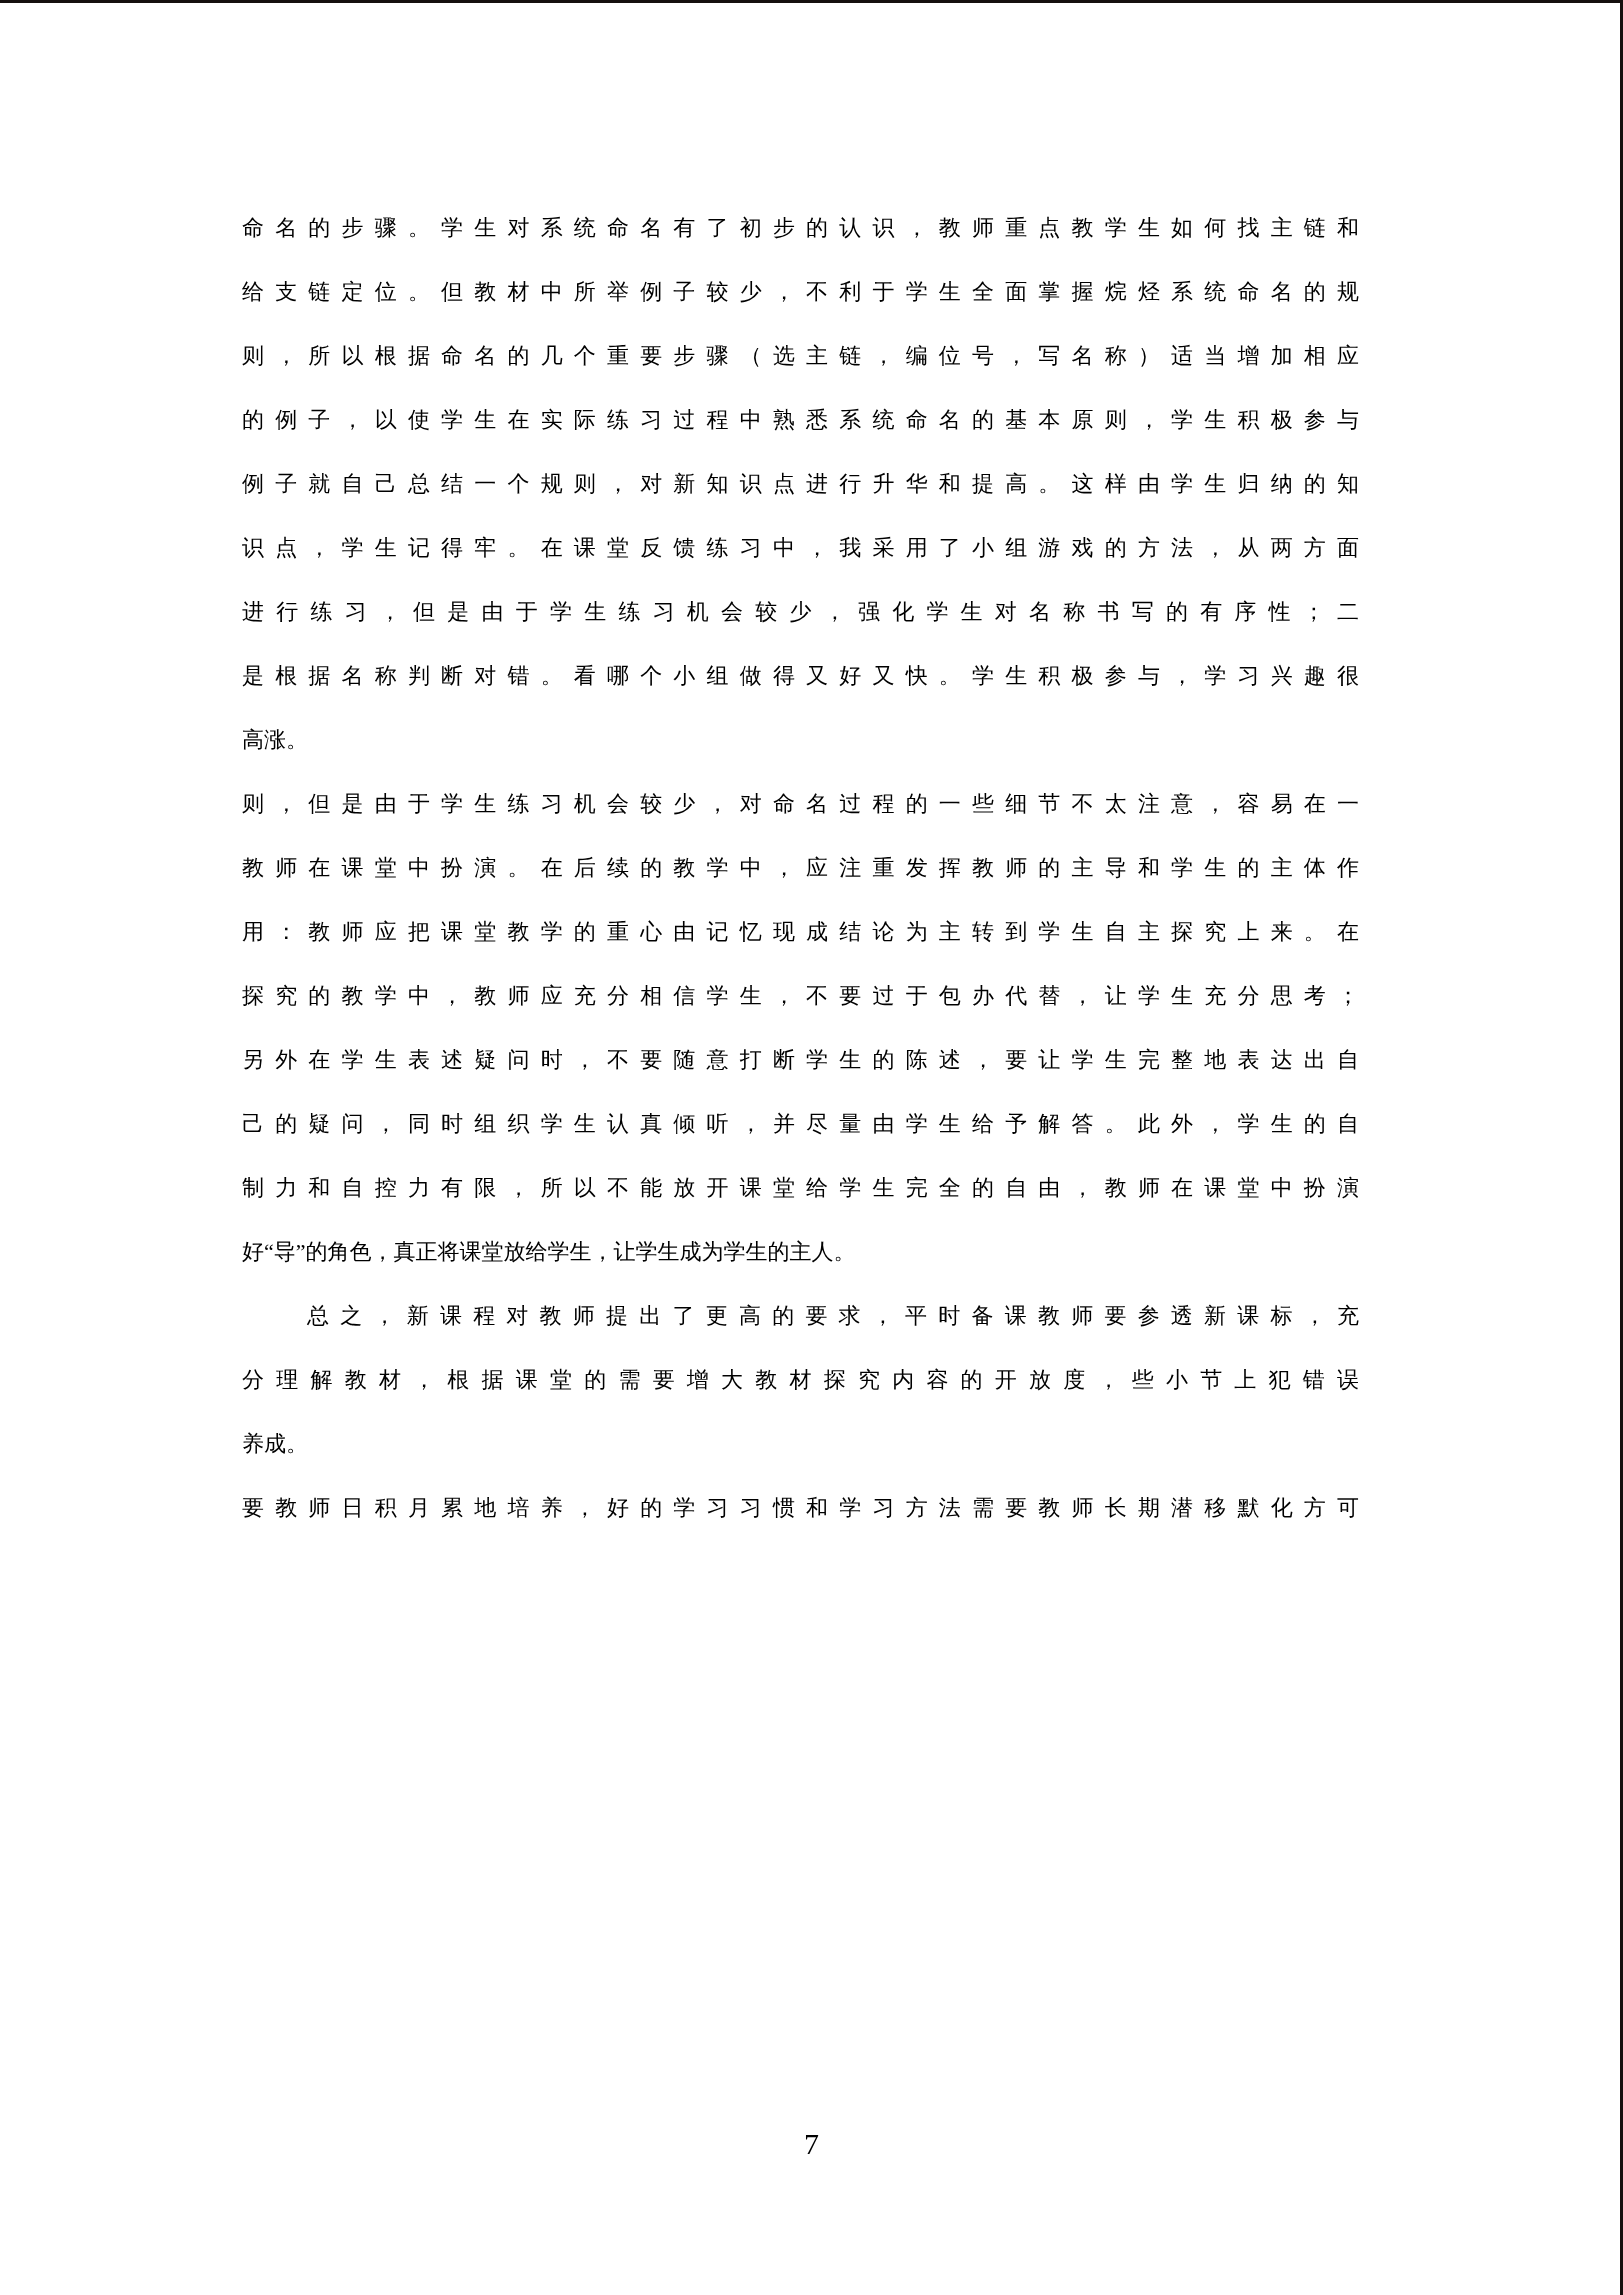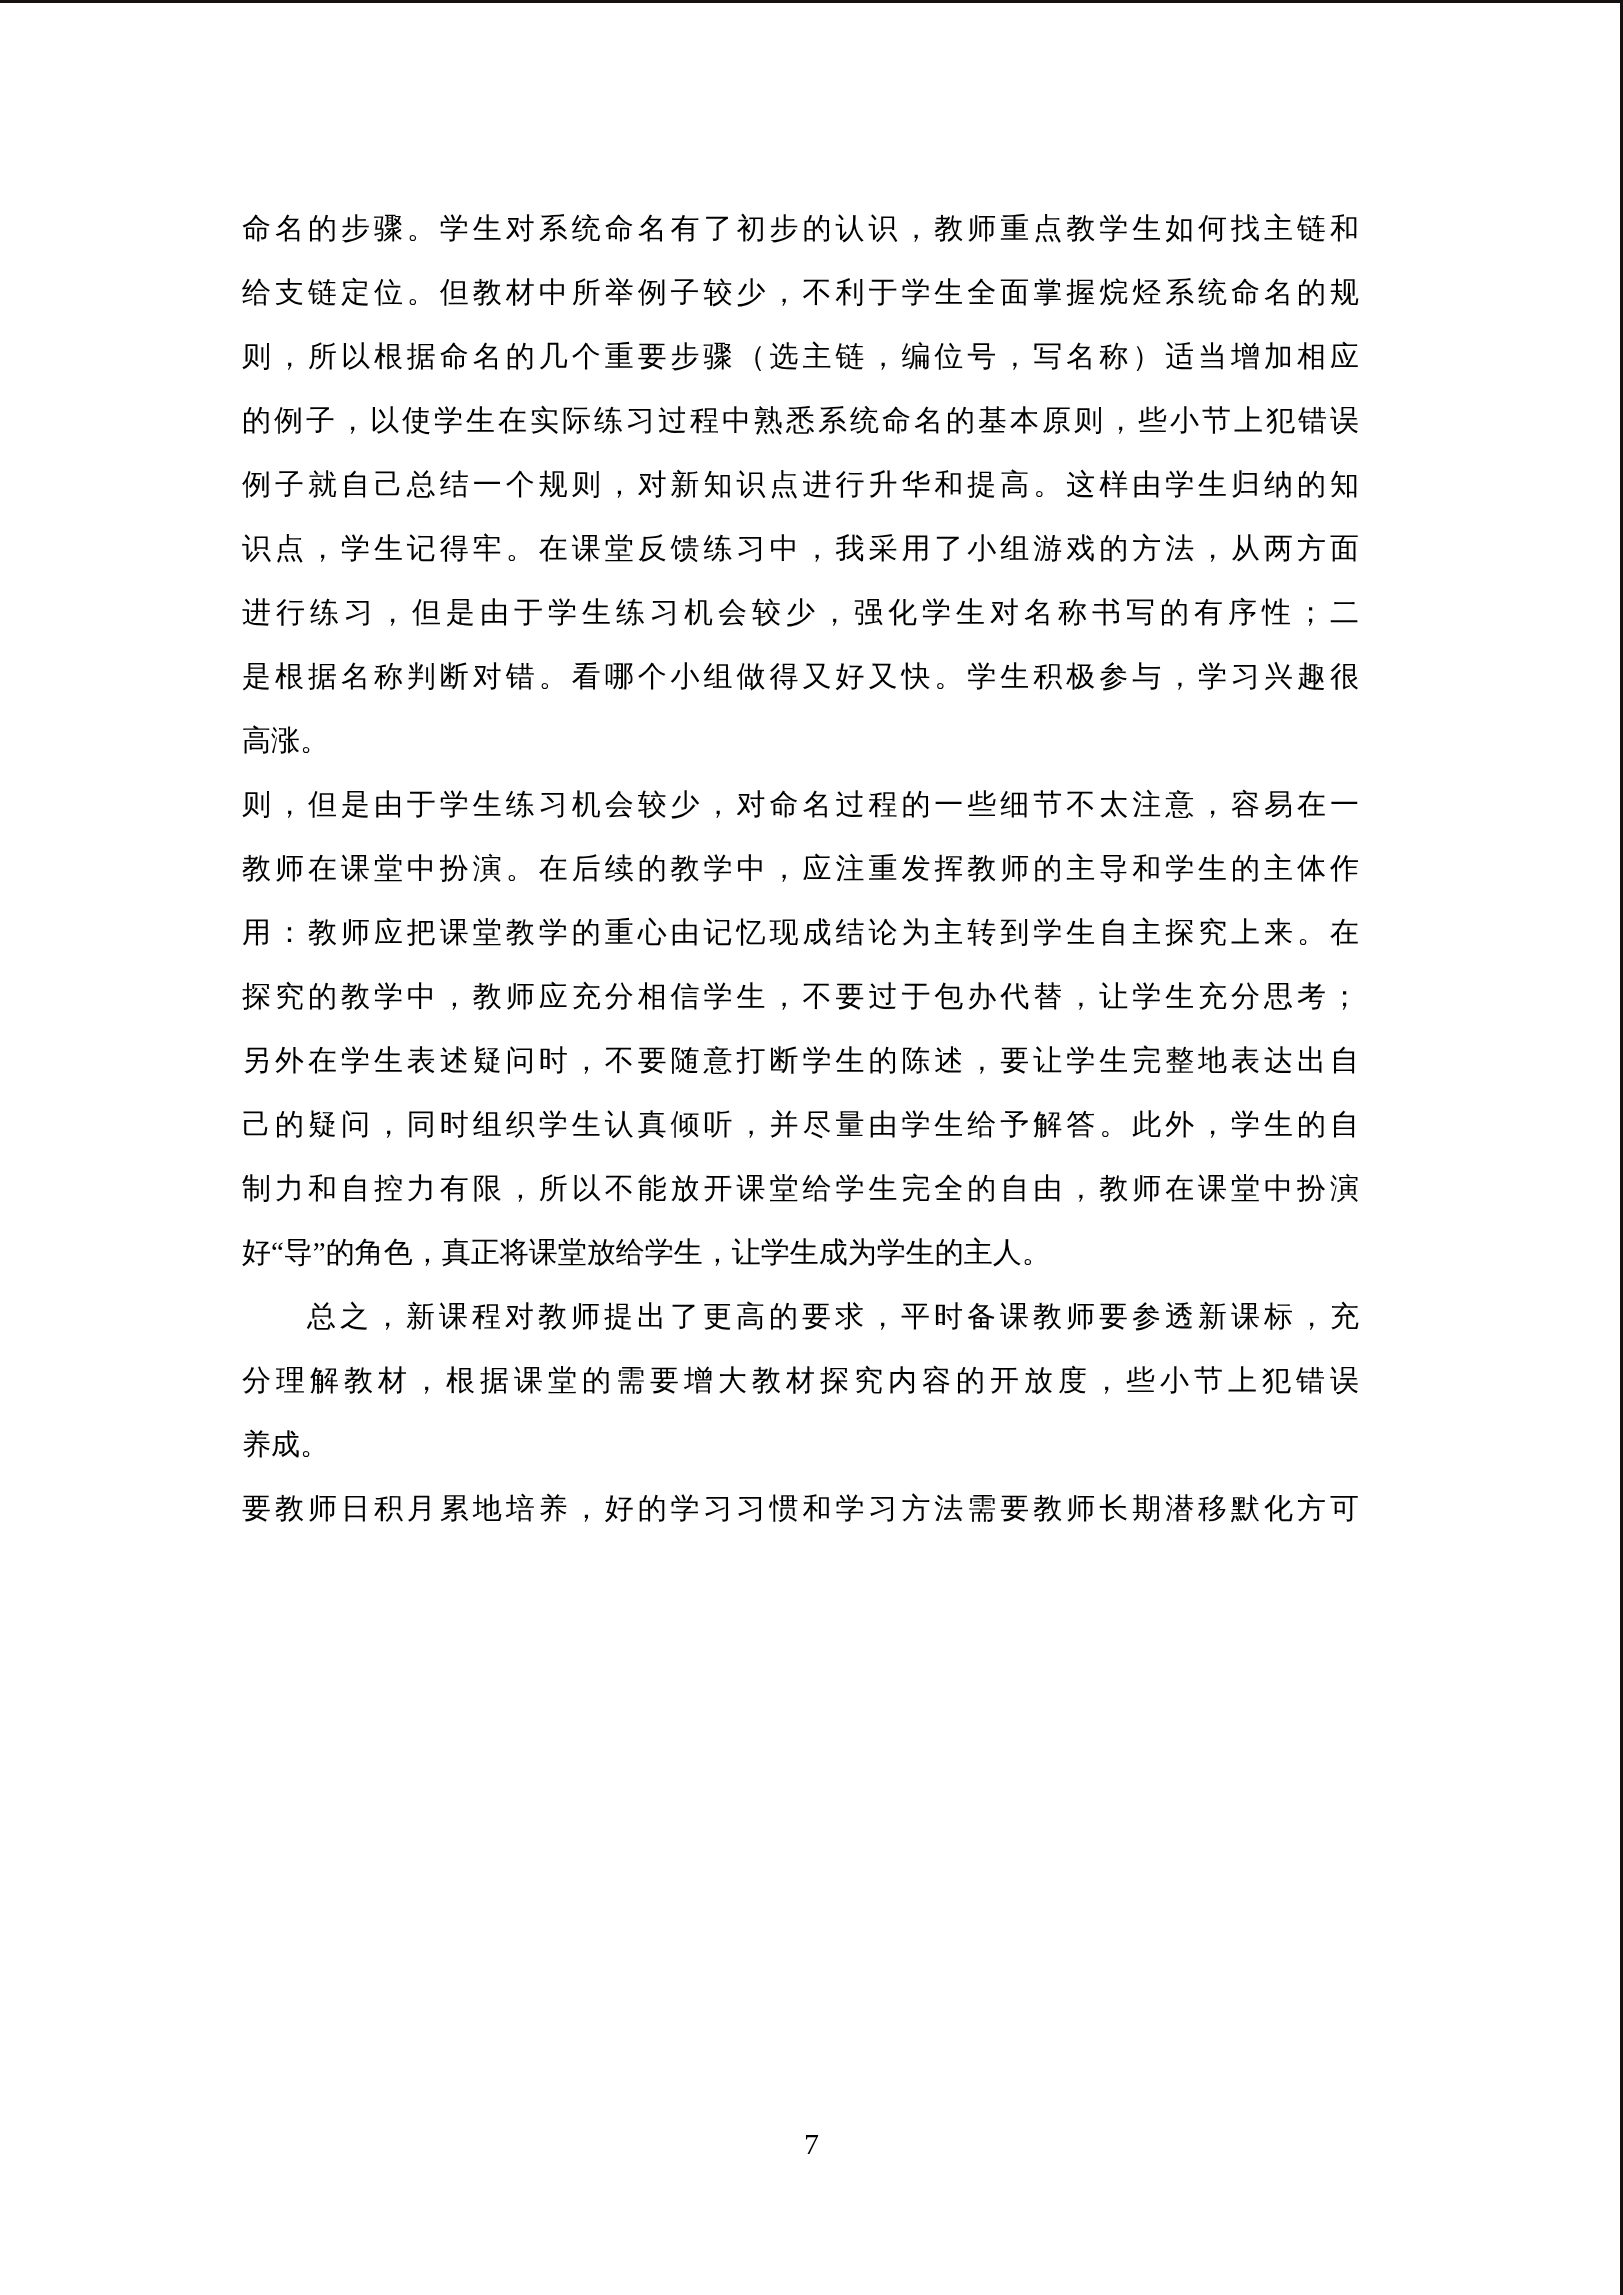--- a/index.html
+++ b/index.html
@@ -28,21 +28,21 @@
     top: 0; right: 0;
     width: 2.7px;
     height: 100%;
     background: #16100f;
   }
   .text-block {
     position: absolute;
     left: 242px;
     top: 196px;
     width: 1117px;
-    font-size: 29px;
+    font-size: 22px;
     line-height: 64px;
     letter-spacing: 0;
   }
   .text-line {
     height: 64px;
     overflow: hidden;
     text-align: justify;
     text-align-last: justify;
     text-justify: inter-character;
     white-space: nowrap;
@@ -68,21 +68,21 @@
 <body>
 
 <div class="page">
   <div class="top-border"></div>
   <div class="right-border"></div>
 
   <div class="text-block">
       <div class="text-line">命名的步骤。学生对系统命名有了初步的认识，教师重点教学生如何找主链和</div>
       <div class="text-line">给支链定位。但教材中所举例子较少，不利于学生全面掌握烷烃系统命名的规</div>
       <div class="text-line">则，所以根据命名的几个重要步骤（选主链，编位号，写名称）适当增加相应</div>
-      <div class="text-line">的例子，以使学生在实际练习过程中熟悉系统命名的基本原则，些小节上犯错误</div>
+      <div class="text-line">的例子，以使学生在实际练习过程中熟悉系统命名的基本原则，学生积极参与</div>
       <div class="text-line">例子就自己总结一个规则，对新知识点进行升华和提高。这样由学生归纳的知</div>
       <div class="text-line">识点，学生记得牢。在课堂反馈练习中，我采用了小组游戏的方法，从两方面</div>
       <div class="text-line">进行练习，但是由于学生练习机会较少，强化学生对名称书写的有序性；二</div>
       <div class="text-line">是根据名称判断对错。看哪个小组做得又好又快。学生积极参与，学习兴趣很</div>
       <div class="text-line para-end">高涨。</div>
       <div class="text-line">则，但是由于学生练习机会较少，对命名过程的一些细节不太注意，容易在一</div>
       <div class="text-line">教师在课堂中扮演。在后续的教学中，应注重发挥教师的主导和学生的主体作</div>
       <div class="text-line">用：教师应把课堂教学的重心由记忆现成结论为主转到学生自主探究上来。在</div>
       <div class="text-line">探究的教学中，教师应充分相信学生，不要过于包办代替，让学生充分思考；</div>
       <div class="text-line">另外在学生表述疑问时，不要随意打断学生的陈述，要让学生完整地表达出自</div>

